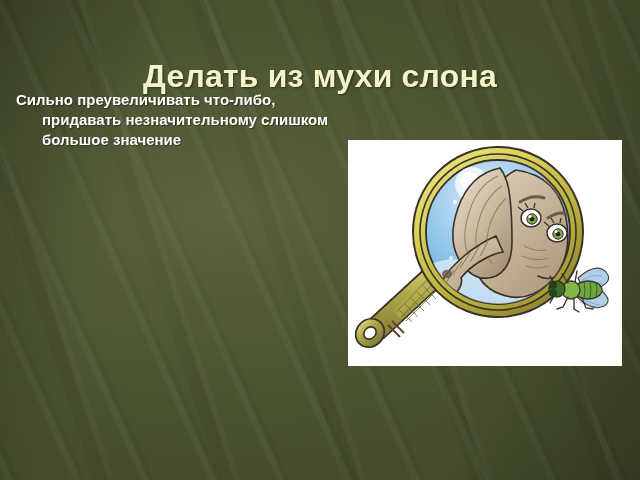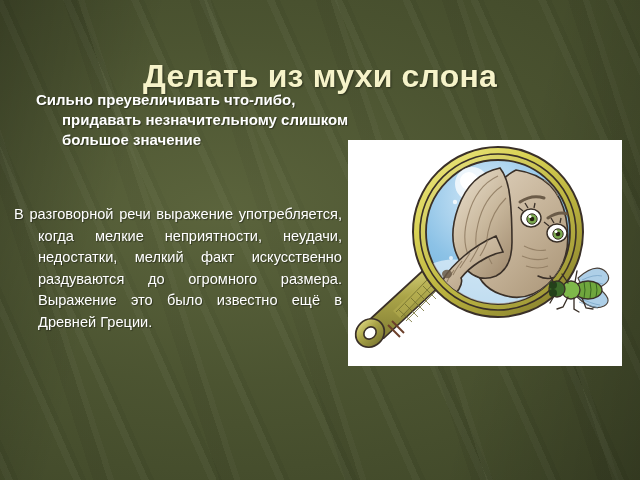--- a/index.html
+++ b/index.html
@@ -96,21 +96,20 @@
     text-shadow: 1px 1px 2px rgba(0,0,0,0.45);
     white-space: nowrap;
   }
 
   
   #subtitle-block {
     position: absolute;
     left: 16px;
     top: 90px;
     width: 322px;
-    margin-left: 20px;
   }
   .subtitle-text {
     margin: 0;
     font-size: 15px;
     font-weight: bold;
     line-height: 20px;
     color: #ffffff;
     text-indent: 0;
     padding-left: 26px;
     text-indent: -26px;
@@ -163,21 +162,20 @@
     <div class="layer-d"></div>
   </div>
 
   <h1 id="slide-title">Делать из мухи слона</h1>
 
   <div id="subtitle-block">
     <p class="subtitle-text">Сильно преувеличивать что-либо, придавать незначительному слишком большое значение</p>
   </div>
 
   <div id="body-block">
-    <p class="body-para">В разговорной речи выражение употребляется, когда мелкие неприятности, неудачи, недостатки, мелкий факт искусственно раздуваются до огромного размера. Выражение это было известно ещё в Древней Греции.</p>
   </div>
 
   <div id="picture-panel">
     <svg viewBox="0 0 274 226" xmlns="http://www.w3.org/2000/svg">
       <defs>
         <radialGradient id="lensSky" cx="42%" cy="26%" r="82%">
           <stop offset="0%" stop-color="#ecf6fc"></stop>
           <stop offset="22%" stop-color="#bcdcf2"></stop>
           <stop offset="60%" stop-color="#8cc2e6"></stop>
           <stop offset="100%" stop-color="#6fb0dd"></stop>

